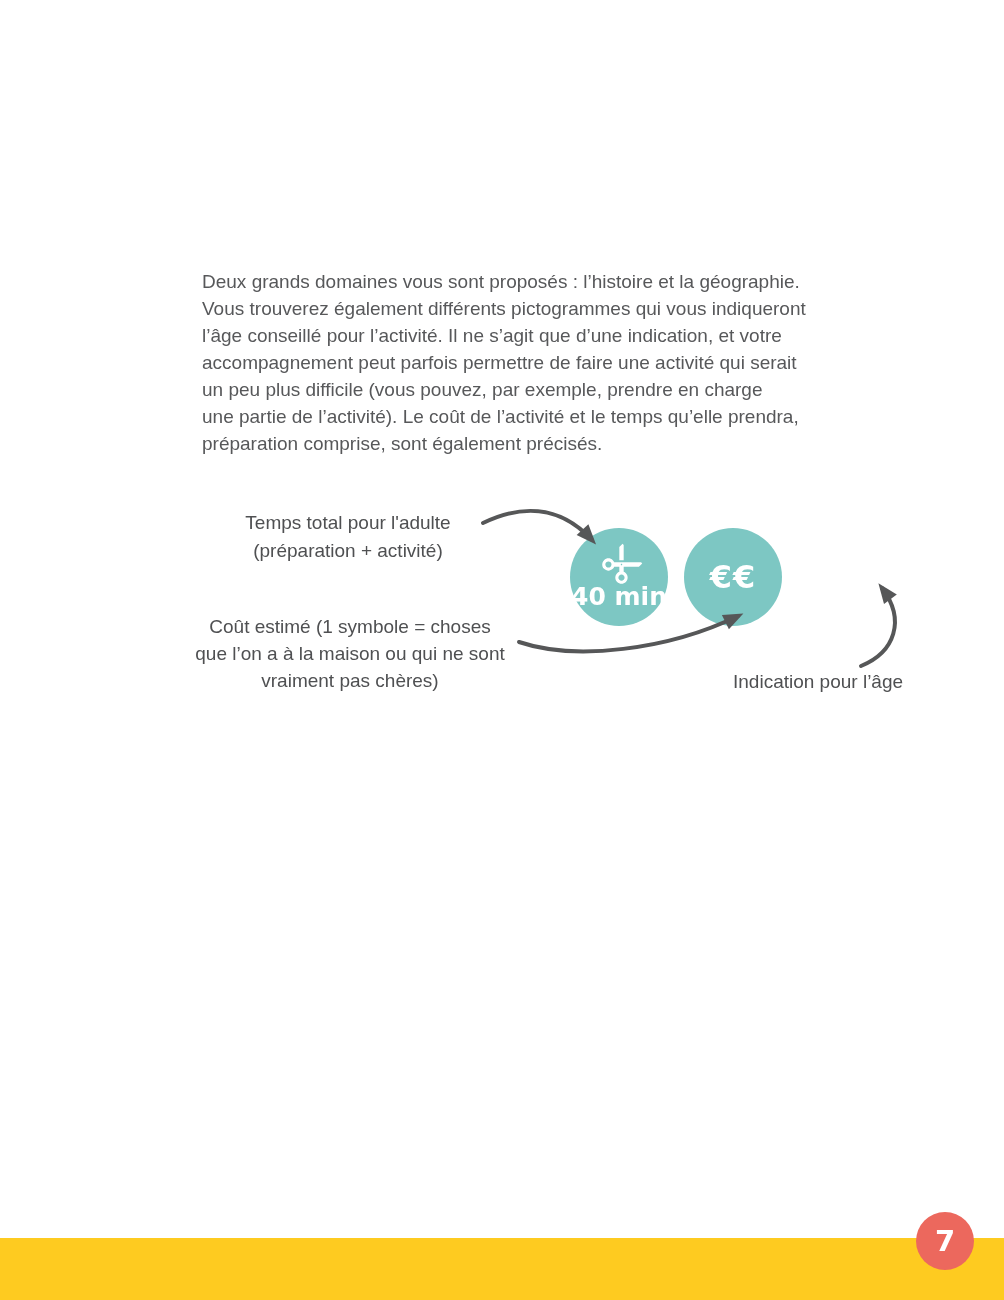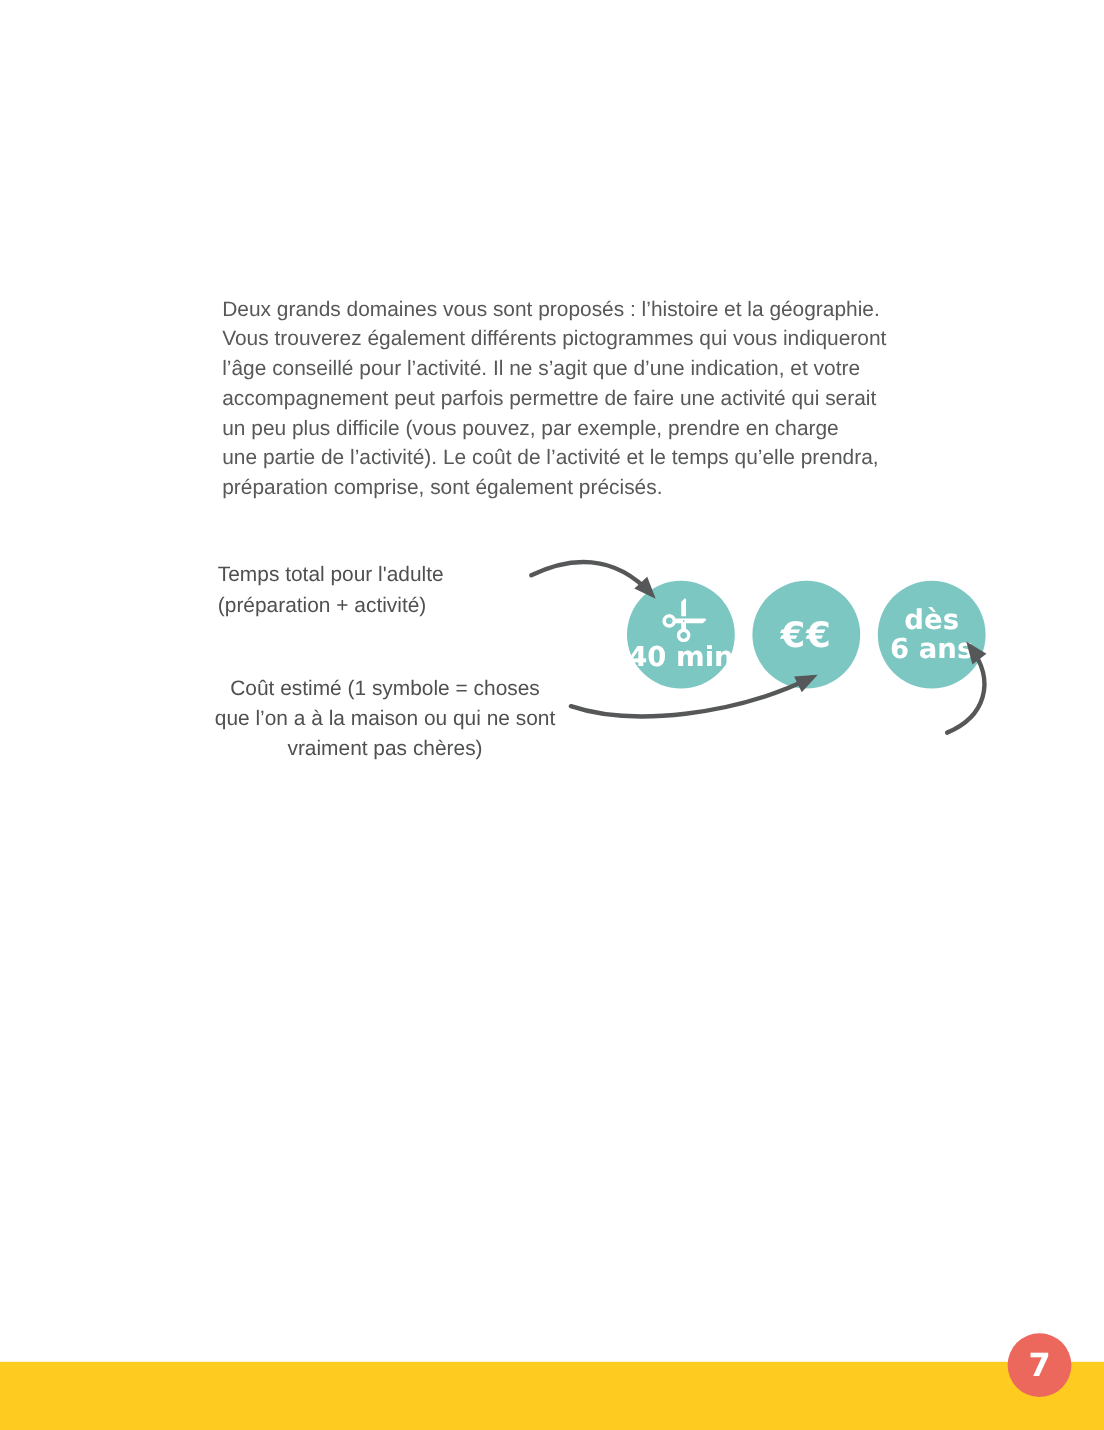--- a/index.html
+++ b/index.html
@@ -16,21 +16,21 @@
   }
   .intro {
     position:absolute; left:190px; top:256px; width:760px; margin:12px;
     font-size:19px; line-height:27px; color:#57585a;
     white-space:pre-line;
   }
   .label {
     position:absolute; font-size:19px; line-height:27px;
     color:#4f5052; white-space:pre-line;
   }
-  .label-time { left:198px; top:509px; width:300px; line-height:28px; }
+  .label-time { left:198px; top:509px; width:300px; text-align:center; line-height:28px; }
   .label-cost { left:160px; top:613px; width:380px; text-align:center; }
   .label-age  { left:733px; top:668px; width:220px; text-align:left; }
   .badge {
     position:absolute; top:528px; width:98px; height:98px;
     border-radius:50%; background:#7dc7c3;
     display:flex; flex-direction:column; align-items:center; justify-content:center;
     color:#ffffff; z-index:2;
   }
   .badge-time { left:570px; }
   .badge-cost { left:684px; }
@@ -74,36 +74,33 @@
 accompagnement peut parfois permettre de faire une activité qui serait
 un peu plus difficile (vous pouvez, par exemple, prendre en charge
 une partie de l’activité). Le coût de l’activité et le temps qu’elle prendra,
 préparation comprise, sont également précisés.</p>
 
   <div class="label label-time">Temps total pour l'adulte
 (préparation + activité)</div>
   <div class="label label-cost">Coût estimé (1 symbole = choses
 que l’on a à la maison ou qui ne sont
 vraiment pas chères)</div>
+  <div class="label label-age">Indication pour l’âge</div>
 
   <div class="badge badge-time">
     <svg class="scissors" viewBox="0 0 24 24" aria-hidden="true">
       <path d="M9.64 7.64c.23-.5.36-1.05.36-1.64 0-2.21-1.79-4-4-4S2 3.79 2 6s1.79 4 4 4c.59 0 1.14-.13 1.64-.36L10 12l-2.36 2.36C7.14 14.13 6.59 14 6 14c-2.21 0-4 1.79-4 4s1.79 4 4 4 4-1.79 4-4c0-.59-.13-1.14-.36-1.64L12 14l7 7h3v-1L9.64 7.64zM6 8c-1.1 0-2-.9-2-2s.9-2 2-2 2 .9 2 2-.9 2-2 2zm0 12c-1.1 0-2-.9-2-2s.9-2 2-2 2 .9 2 2-.9 2-2 2zm6-7.5c-.28 0-.5-.22-.5-.5s.22-.5.5-.5.5.22.5.5-.22.5-.5.5zM19 3l-6 6 2 2 7-7V3h-3z"></path>
     </svg>
     <span class="badge-text">40 min</span>
   </div>
 
   <div class="badge badge-cost">
     <span class="badge-text euro">€€</span>
   </div>
 
-  <div class="badge badge-age">
-    <span class="badge-text">dès
-6 ans</span>
-  </div>
 
   <svg class="arrows" width="1004" height="1300" viewBox="0 0 1004 1300" aria-hidden="true">
     <defs>
       <marker id="ah" markerUnits="userSpaceOnUse" markerWidth="24" markerHeight="22" refX="15" refY="10" orient="auto">
         <path d="M1,2 L21,10 L1,18 Z" fill="#565758"></path>
       </marker>
     </defs>
     <path class="line" d="M 483 523 C 518 506, 558 503, 592 540" marker-end="url(#ah)"></path>
     <path class="line" d="M 519 642 C 575 661, 668 650, 738 616" marker-end="url(#ah)"></path>
     <path class="line" d="M 861 666 C 895 652, 906 620, 882 588" marker-end="url(#ah)"></path>

